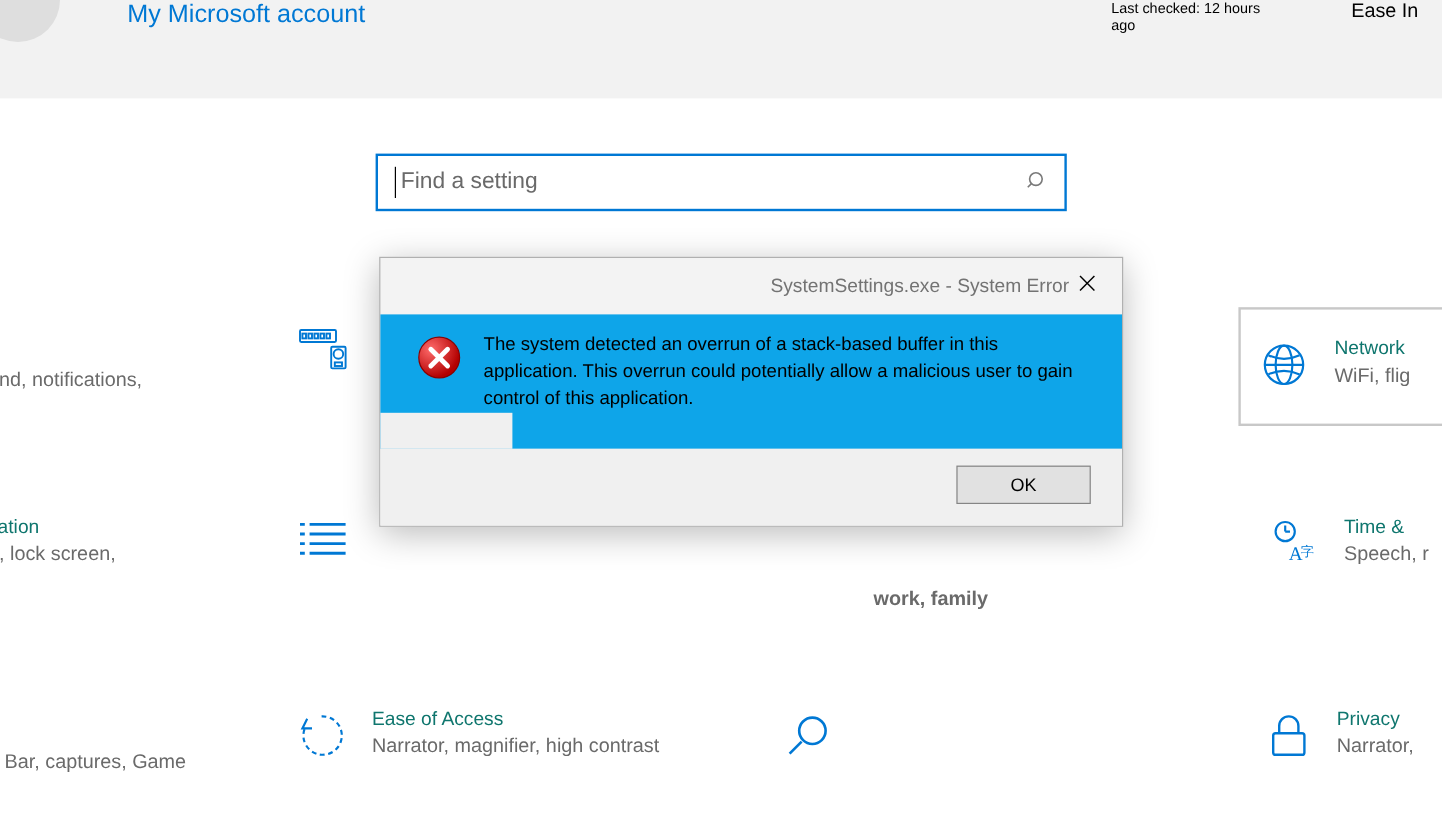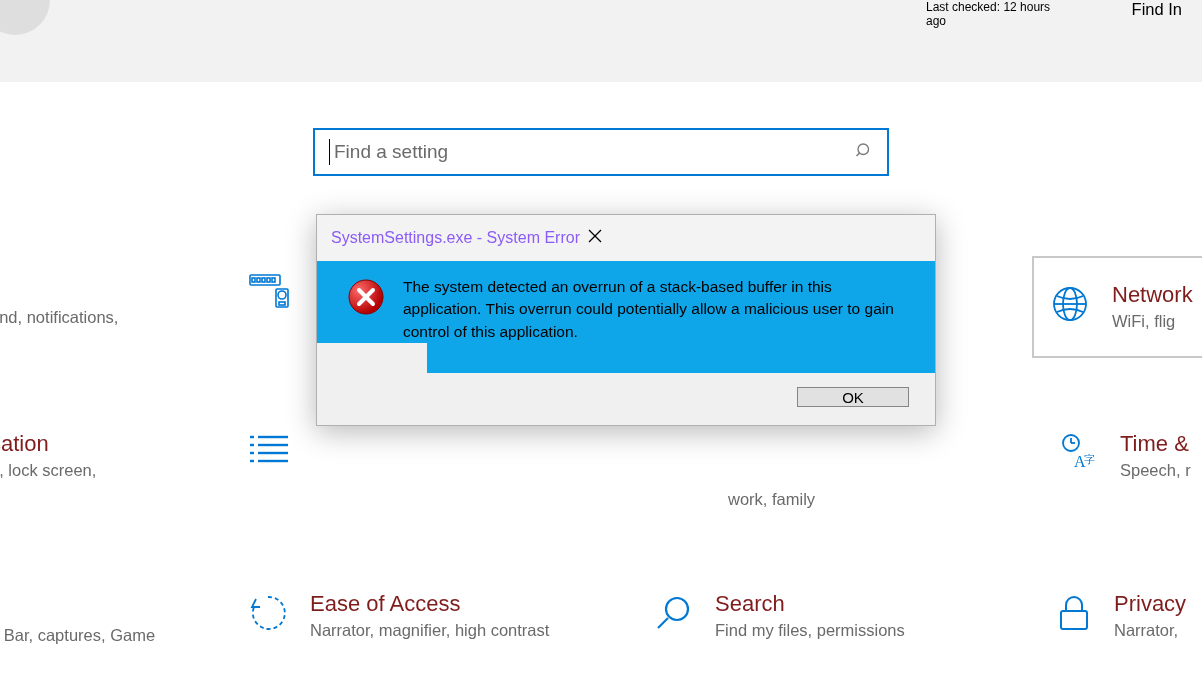--- a/index.html
+++ b/index.html
@@ -93,22 +93,22 @@
       display: flex;
       align-items: flex-start;
       gap: 22px;
     }
     .tile-icon {
       color: #0078d4;
       flex-shrink: 0;
       margin-top: 2px;
     }
     .tile-title {
-      font-size: 22px;
-      color: #7f1d1d;
+      font-size: 16px;
+      color: #0f766e;
       margin-bottom: 2px;
     }
     .tile-sub {
       font-size: 16.5px;
       color: #6a6a6a;
       line-height: 1.35;
     }
     .tile-selected {
       border: 2px solid #c8c8c8;
       padding: 24px 16px;
@@ -131,25 +131,25 @@
       position: absolute;
       left: 316px;
       top: 214px;
       width: 620px;
       background: #f3f3f3;
       border: 1px solid #b0b0b0;
       box-shadow: 0 6px 28px rgba(0,0,0,0.28);
     }
     .dialog-titlebar {
       display: flex;
-      justify-content: flex-start;
+      justify-content: flex-end;
       align-items: center;
       padding: 10px 14px 10px 14px;
       font-size: 16px;
-      color: #8b5cf6;
+      color: #737373;
     }
     .dialog-close {
       cursor: pointer;
       padding: 4px 8px;
     }
     .dialog-body {
       display: flex;
       align-items: flex-start;
       gap: 18px;
       padding: 15px 24px 30px 30px;
@@ -172,35 +172,36 @@
     .dialog-footer-whitebox {
       position: absolute;
       left: 0;
       top: -30px;
       width: 110px;
       height: 30px;
       background: #f0f0f0;
     }
     .ok-btn {
       width: 112px;
-      height: 20px;
+      height: 32px;
       background: #e1e1e1;
       border: 1px solid #858585;
       font-size: 15px;
       cursor: pointer;
       font-family: inherit;
     }
   </style>
 </head>
 <body>
 
 <div class="header">
   <div class="avatar-circle"></div>
+  <div class="account-link">My Microsoft account</div>
   <div class="last-checked">Last checked: 12 hours ago</div>
-  <div class="signin">Find In</div>
+  <div class="signin">Ease In</div>
 </div>
 
 <div class="search-wrap">
   <div class="search-box">
     <span class="search-cursor"></span>
     <span class="search-placeholder">Find a setting</span>
     <span class="search-icon">
       <svg width="18" height="18" viewBox="0 0 24 24" fill="none" stroke="currentColor" stroke-width="1.8">
         <circle cx="11" cy="11" r="7"></circle>
           <line x1="6" y1="16" x2="2" y2="20"></line>
@@ -258,21 +259,21 @@
         <line x1="2" y1="12" x2="6" y2="12"></line>
           <line x1="10" y1="12" x2="40" y2="12"></line>
         <line x1="2" y1="20" x2="6" y2="20"></line>
           <line x1="10" y1="20" x2="40" y2="20"></line>
         <line x1="2" y1="28" x2="6" y2="28"></line>
           <line x1="10" y1="28" x2="40" y2="28"></line>
       </svg>
     </span>
   </div>
 
-  <div class="tile-sub t-accounts-sub" style="position:absolute;">work, family</div>
+  <div class="tile-sub t-accounts-sub" style="position:absolute;font-weight:bold;">work, family</div>
 
   <div class="tile t-time">
     <span class="tile-icon">
       <svg width="42" height="38" viewBox="0 0 42 38" fill="none" stroke="#0078d4" stroke-width="1.8">
         <circle cx="15" cy="10" r="8"></circle>
         <line x1="15" y1="10" x2="15" y2="5"></line>
         <line x1="15" y1="10" x2="19" y2="10"></line>
         <text x="18" y="34" font-size="16" fill="#0078d4" stroke="none" font-family="Segoe UI">A</text>
         <text x="28" y="30" font-size="11" fill="#0078d4" stroke="none" font-family="Segoe UI">字</text>
       </svg>
@@ -298,24 +299,20 @@
     </div>
   </div>
 
   <div class="tile t-search">
     <span class="tile-icon">
       <svg width="40" height="40" viewBox="0 0 40 40" fill="none" stroke="#0078d4" stroke-width="2.2">
         <circle cx="24" cy="16" r="11"></circle>
         <line x1="15" y1="25" x2="5" y2="35"></line>
       </svg>
     </span>
-    <div>
-      <div class="tile-title">Search</div>
-      <div class="tile-sub">Find my files, permissions</div>
-    </div>
   </div>
 
   <div class="tile t-privacy">
     <span class="tile-icon">
       <svg width="36" height="40" viewBox="0 0 36 40" fill="none" stroke="#0078d4" stroke-width="2">
         <rect x="5" y="18" width="26" height="18" rx="2"></rect>
         <path d="M10 18 V12 a8 8 0 0 1 16 0 V18"></path>
       </svg>
     </span>
     <div>

